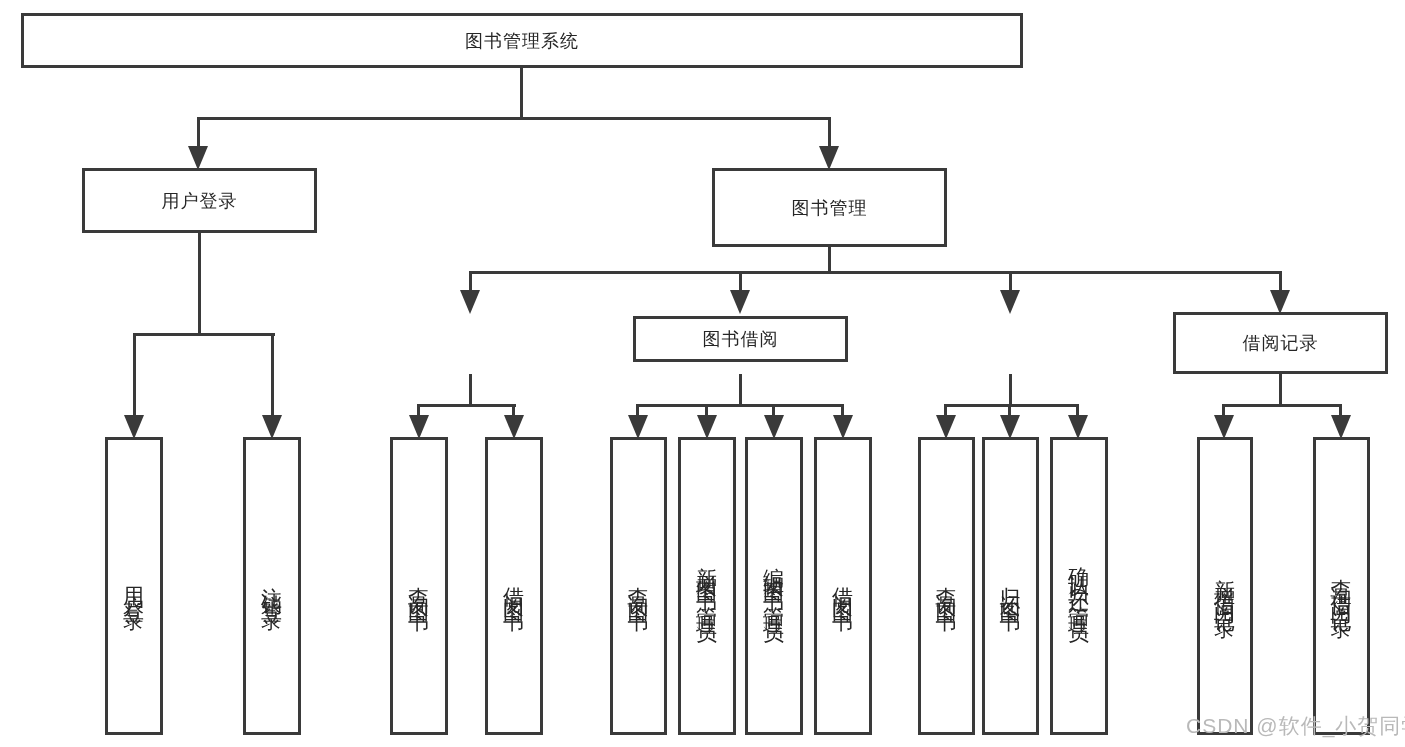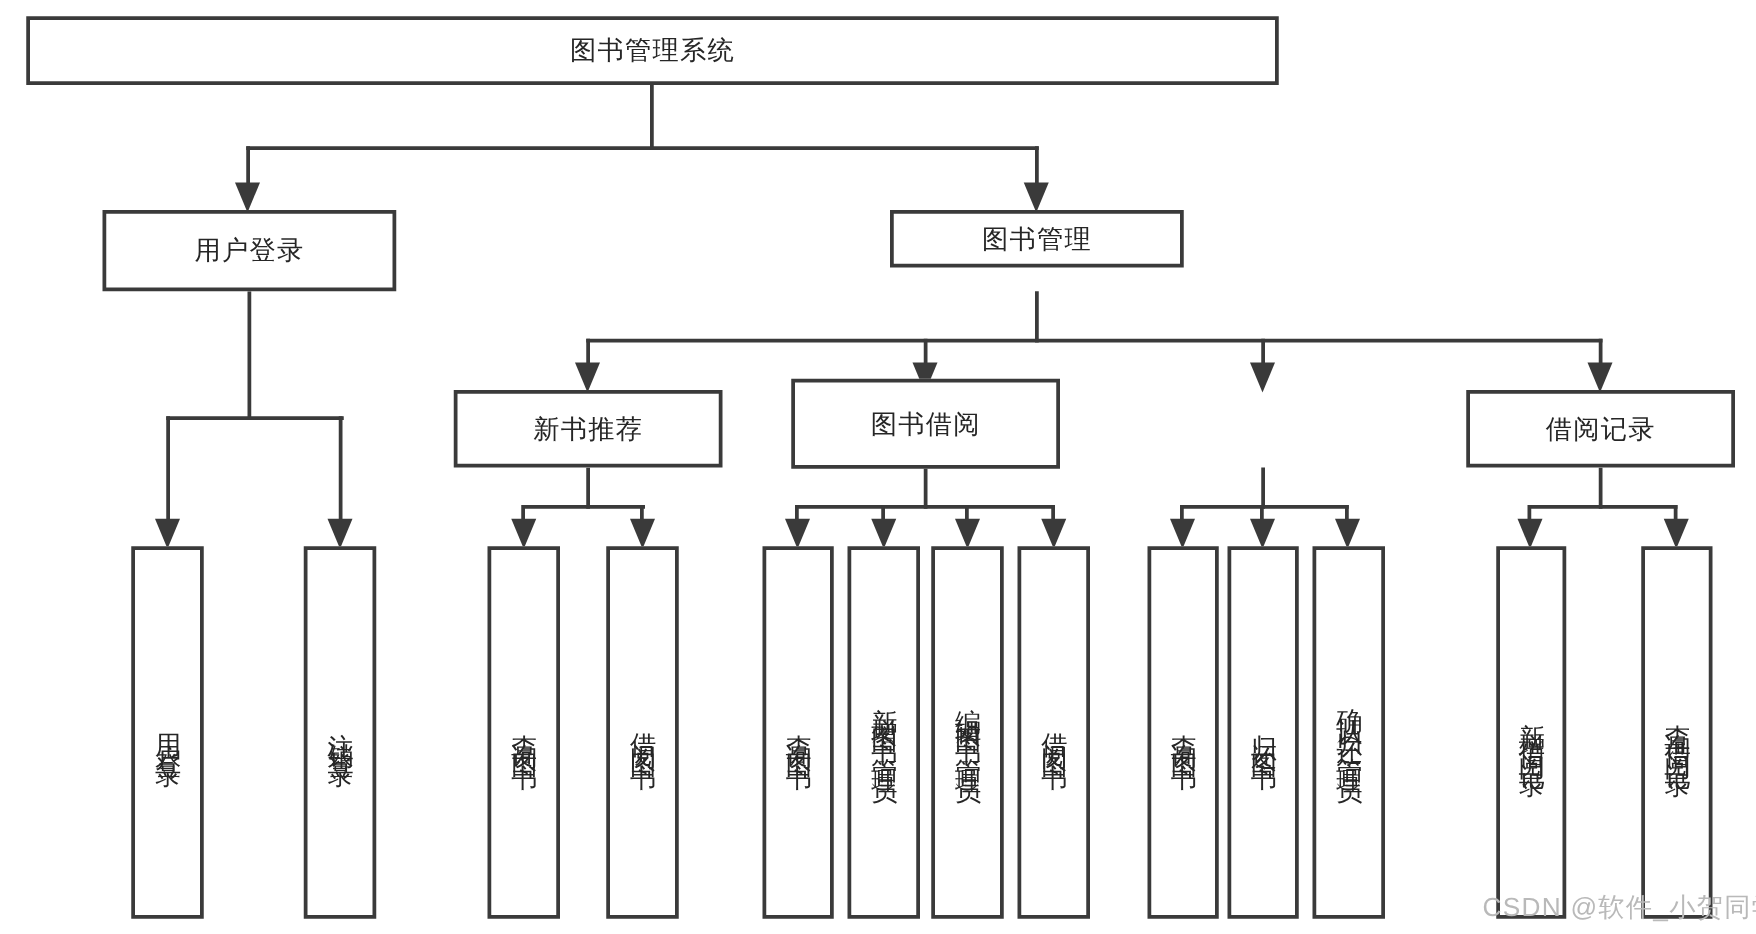--- a/index.html
+++ b/index.html
@@ -17,21 +17,21 @@
   }
   .box{
     position:absolute;
     box-sizing:border-box;
     background:#ffffff;
     border:3px solid var(--line);
     color:var(--text);
     display:flex;
     align-items:center;
     justify-content:center;
-    font-size:21px;
+    font-size:18px;
     line-height:1;
     z-index:2;
   }
   .box.h{letter-spacing:1px;}
   .box.v{
     writing-mode:vertical-rl;
     text-orientation:mixed;
     letter-spacing:8px;
     font-size:21px;
     text-align:center;
@@ -60,24 +60,23 @@
   }
 </style>
 </head>
 <body>
 
 <div class="stage">
 
   <div class="box h" style="left:21px;top:13px;width:1002px;height:55px">图书管理系统</div>
 
   <div class="box h" style="left:82px;top:168px;width:235px;height:65px">用户登录</div>
-  <div class="box h" style="left:712px;top:168px;width:235px;height:46px">图书管理</div>
+  <div class="box h" style="left:712px;top:168px;width:235px;height:79px">图书管理</div>
 
-  <div class="box h" style="left:363px;top:312px;width:215px;height:62px">新书推荐</div>
-  <div class="box h" style="left:633px;top:303px;width:215px;height:72px">图书借阅</div>
+  <div class="box h" style="left:633px;top:316px;width:215px;height:46px">图书借阅</div>
   <div class="box h" style="left:1173px;top:312px;width:215px;height:62px">借阅记录</div>
 
   <div class="box v" style="left:105px;top:437px;width:58px;height:298px">用户登录</div>
   <div class="box v" style="left:243px;top:437px;width:58px;height:298px">注销登录</div>
 
   <div class="box v" style="left:390px;top:437px;width:58px;height:298px">查询图书</div>
   <div class="box v" style="left:485px;top:437px;width:58px;height:298px">借阅图书</div>
 
   <div class="box v" style="left:610px;top:437px;width:57px;height:298px">查询图书</div>
   <div class="box v" style="left:678px;top:437px;width:58px;height:298px">新增图书（管理员）</div>

